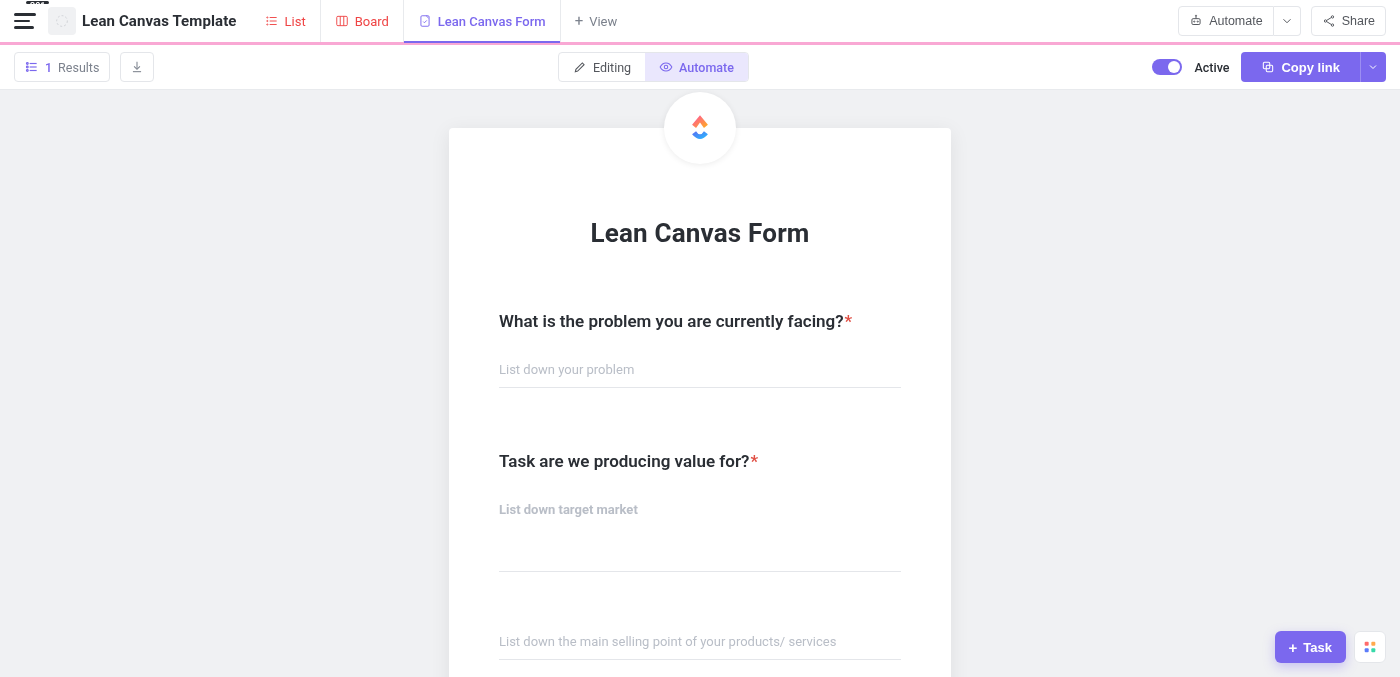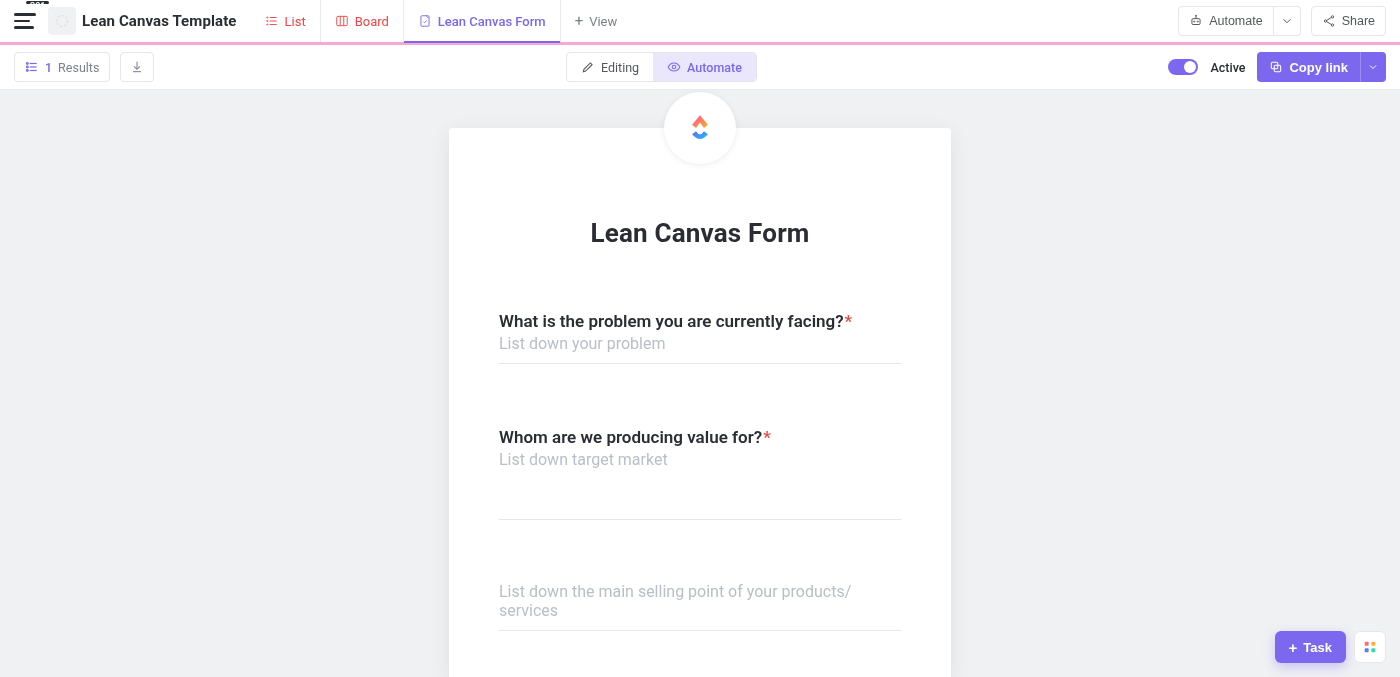--- a/index.html
+++ b/index.html
@@ -47,38 +47,38 @@
   .mode-switch { margin:16px auto; background:#fff; border:1px solid #e4e6ea; border-radius:4px; height:30px; display:flex; overflow:hidden; }
   .mode { display:flex; align-items:center; gap:6px; padding:0 14px; font-size:12.5px; color:#54575d; cursor:pointer; }
   .mode.active { background:#eae7fd; color:#7b68ee; font-weight:500; }
   .mode svg { width:14px; height:14px; stroke:currentColor; fill:none; stroke-width:1.8; }
 
   .sub-right { display:flex; align-items:center; gap:12px; }
   .toggle { width:30px; height:16px; border-radius:10px; background:#7b68ee; position:relative; cursor:pointer; }
   .toggle::after { content:""; width:12px; height:12px; border-radius:50%; background:#fff; position:absolute; top:2px; right:2px; }
   .toggle-label { font-size:12.5px; color:#2a2e34; font-weight:500; }
   .copy-group { display:flex; }
-  .copy-btn { background:#7b68ee; color:#fff; border:none; height:30px; display:inline-flex; align-items:center; gap:6px; padding:0 12px; font-size:13px; font-weight:600; border-radius:4px 0 0 4px; cursor:pointer; }
+  .copy-btn { background:#7b68ee; color:#fff; border:none; height:30px; display:inline-flex; align-items:center; gap:6px; padding:0 20px; font-size:13px; font-weight:600; border-radius:4px 0 0 4px; cursor:pointer; }
   .copy-btn svg { width:14px; height:14px; stroke:#fff; fill:none; stroke-width:1.8; }
   .copy-drop { background:#7b68ee; color:#fff; border:none; height:30px; width:26px; display:inline-flex; align-items:center; justify-content:center; border-radius:0 4px 4px 0; border-left:1px solid rgba(255,255,255,.25); cursor:pointer; }
   .copy-drop svg { width:12px; height:12px; stroke:#fff; fill:none; stroke-width:2; }
 
   
   .canvas { flex:1; background:#f0f1f3; overflow:auto; padding-top:38px; }
   .form-card { width:502px; margin:0 auto 40px; background:#fff; border-radius:4px; box-shadow:0 4px 20px rgba(0,0,0,.08); position:relative; padding:90px 50px 50px; }
   .logo-disc { position:absolute; top:-36px; left:50%; transform:translateX(-50%); width:72px; height:72px; border-radius:50%; background:#fff; box-shadow:0 1px 6px rgba(0,0,0,.08); display:flex; align-items:center; justify-content:center; }
   .logo-disc svg { width:38px; height:38px; }
   .form-title { text-align:center; font-size:26px; font-weight:700; color:#2a2e34; letter-spacing:.2px; }
 
   .form-field { margin-top:62px; }
   .form-field:first-of-type { margin-top:60px; }
   .field-label { font-size:17px; font-weight:600; color:#2a2e34; line-height:1.4; }
   .req { color:#e04f44; margin-left:1px; }
-  .field-input { margin-top:0; border-bottom:1px solid #e4e6ea; padding-bottom:10px; color:#b9bec7; font-size:16px; min-height:26px; }
-  .field-input.tall { min-height:70px; }
+  .field-input { margin-top:28px; border-bottom:1px solid #e4e6ea; padding-bottom:10px; color:#b9bec7; font-size:13px; min-height:26px; }
+  .field-input.tall { min-height:70px;font-weight:bold; }
 
   
   .float-actions { position:fixed; right:14px; bottom:14px; display:flex; align-items:center; gap:8px; }
   .task-btn { background:#7b68ee; color:#fff; border:none; height:32px; border-radius:6px; padding:0 14px; display:inline-flex; align-items:center; gap:6px; font-size:13px; font-weight:600; box-shadow:0 4px 12px rgba(123,104,238,.35); cursor:pointer; }
   .apps-btn { width:32px; height:32px; border-radius:6px; background:#fff; border:1px solid #e4e6ea; display:inline-flex; align-items:center; justify-content:center; cursor:pointer; }
 
 </style>
 </head>
 <body>
 
@@ -252,21 +252,21 @@
 
     <div class="form-field">
       <div class="field-label">
         <span>What is the problem you are currently facing?</span><span class="req">*</span>
       </div>
       <div class="field-input">List down your problem</div>
     </div>
 
     <div class="form-field">
       <div class="field-label">
-        <span>Whom are we producing value for?</span><span class="req">*</span>
+        <span>Task are we producing value for?</span><span class="req">*</span>
       </div>
       <div class="field-input tall">List down target market</div>
     </div>
 
     <div class="form-field">
       <div class="field-input">List down the main selling point of your products/ services</div>
     </div>
   </div>
 </div>
 

